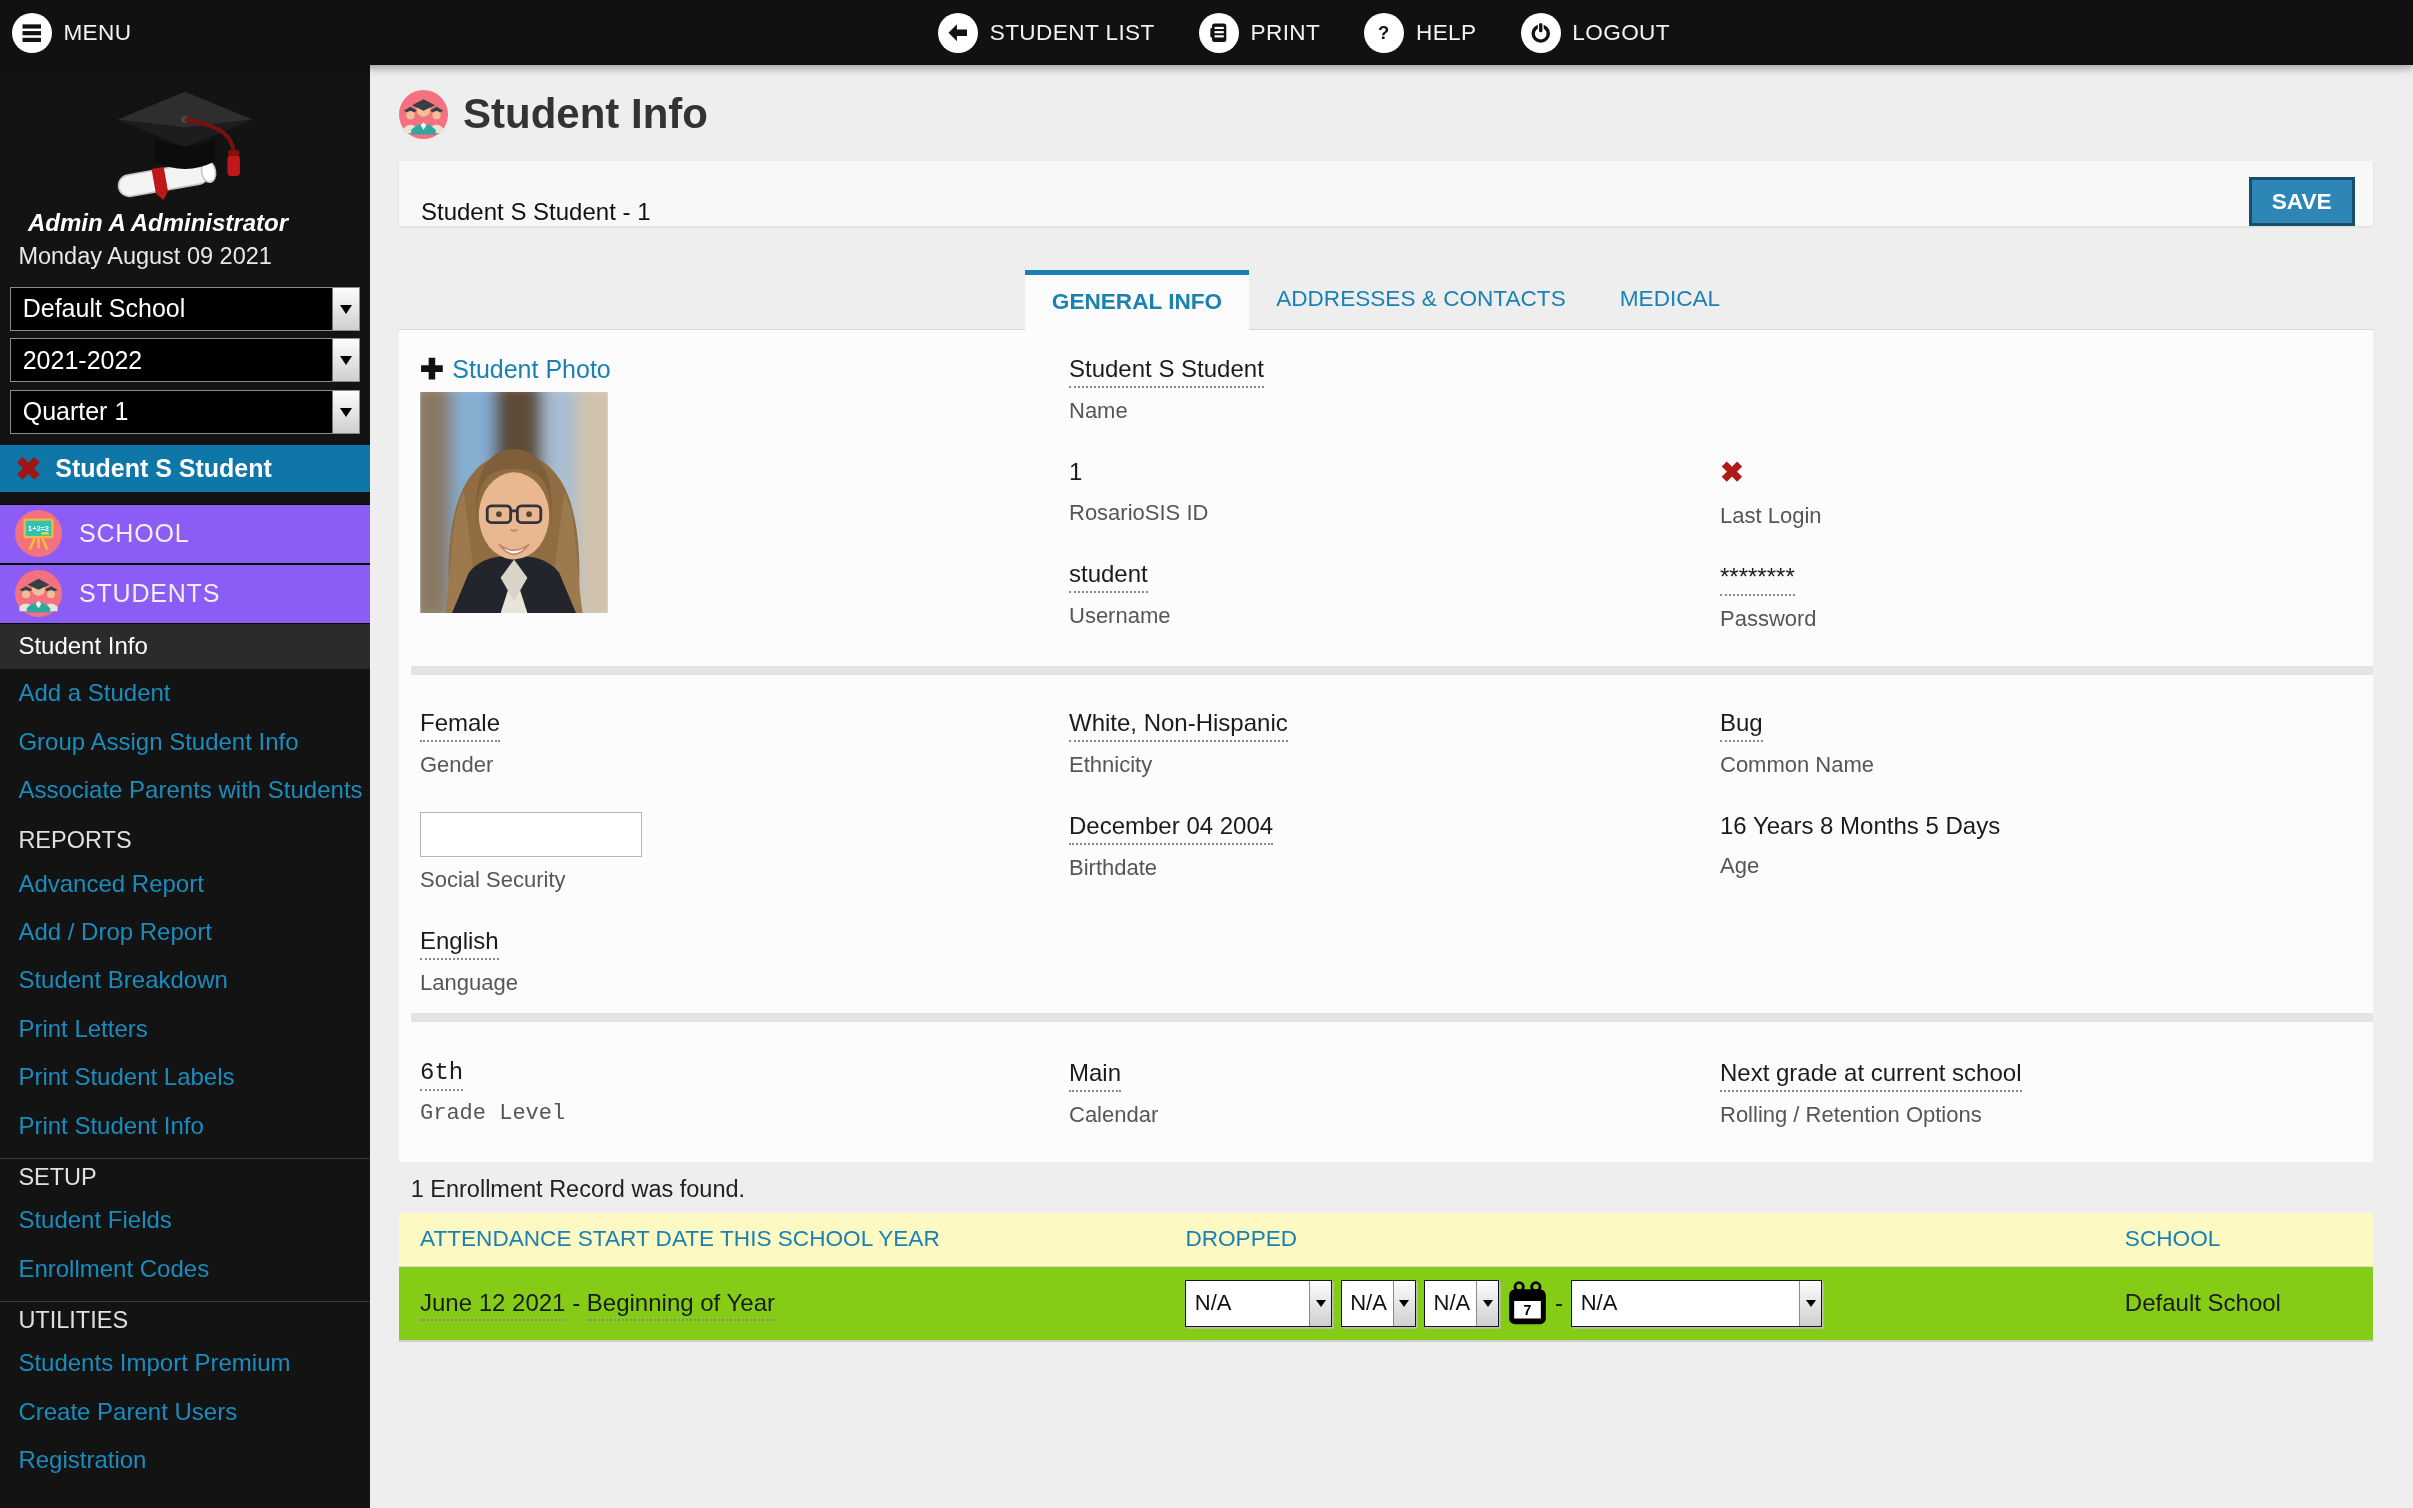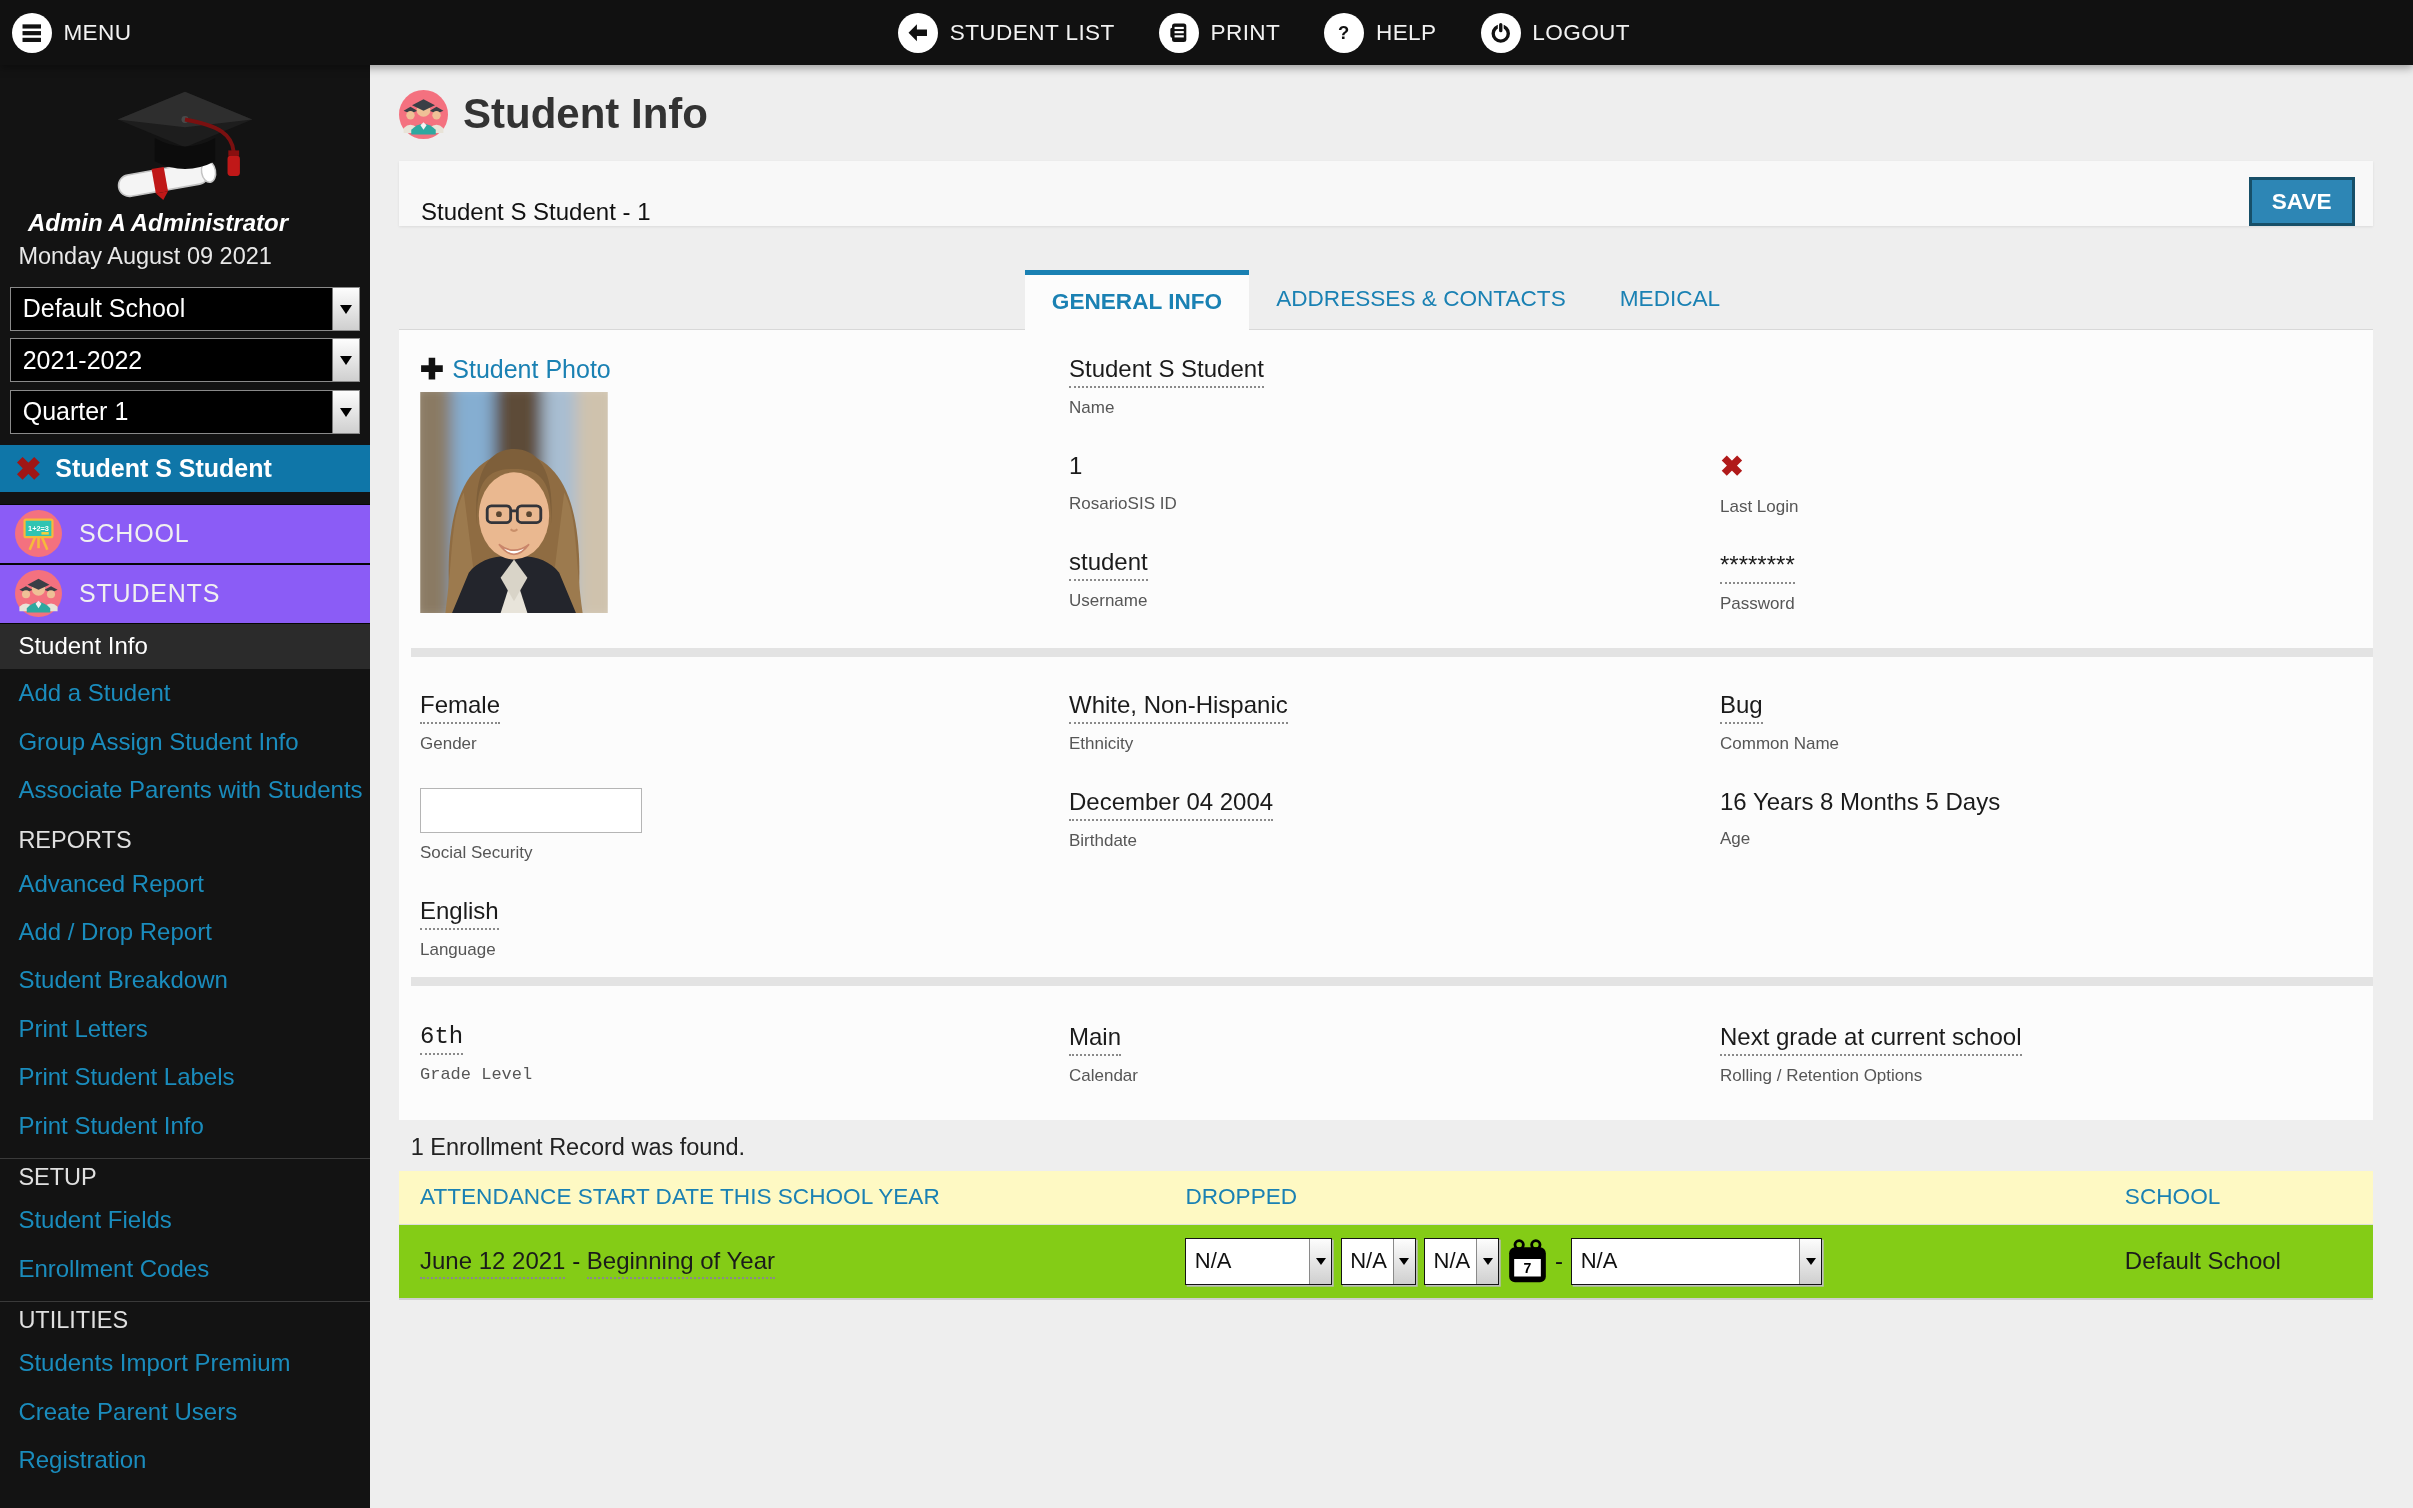--- a/index.html
+++ b/index.html
@@ -2,21 +2,21 @@
 <html style="font-size:13.4px"><head>
 <meta charset="utf-8">
 <style>
   * { margin:0; padding:0; box-sizing:border-box; }
   html,body { width:2413px; height:1508px; overflow:hidden; }
   body { font-family:"Liberation Sans", sans-serif; background:#eeeeee; color:#222; }
   .screen { width:2413px; height:1508px; display:flex; flex-direction:column; overflow:hidden; }
 
   
   .topbar { flex:0 0 65px; background:#111111; display:flex; align-items:center; color:#fff;
-            box-shadow:0 3.4px 8.4px rgba(0,0,0,.35); position:relative; z-index:5; }
+            box-shadow:0 3.4px 8.4px rgba(0,0,0,.35); position:relative; z-index:5;gap:40px; }
   .tb-item { display:flex; align-items:center; gap:11.7px; cursor:pointer; }
   .tb-label { font-size:22.6px; letter-spacing:0.4px; color:#f2f2f2; }
   .circle-ic { width:40px; height:40px; border-radius:50%; background:#ffffff; display:flex;
                align-items:center; justify-content:center; flex:0 0 40px; }
   .menu-wrap { padding-left:11.7px; width:370px; }
   .topnav { display:flex; align-items:center; gap:44px; margin-left:528px; }
 
   
   .sidebar { flex:0 0 370px; background:#131313; overflow:hidden; display:flex; flex-direction:column; }
   .logo { margin:22px auto 3.4px auto; display:block; }
@@ -66,21 +66,21 @@
   .sect1 { padding-top:25px; display:grid; grid-template-columns:649px 651px 1fr; }
   .photo-cell { grid-row:1 / span 3; }
   .photo-link { display:flex; align-items:center; gap:8.4px; margin-bottom:8.4px; cursor:pointer; }
   .plus-ic { font-size:28.5px; color:#111; font-weight:bold; line-height:1; }
   .photo-link-txt { color:#1a81b3; font-size:25px; }
   .student-photo { width:188px; height:221px; display:block; }
 
   .field { margin-bottom:34px; }
   .fval { display:inline-block; font-size:24px; color:#1b1b1b; padding-bottom:3.4px; min-height:30px; }
   .fval.dotted { border-bottom:2.5px dotted #8a8a8a; cursor:pointer; }
-  .flabel { display:block; font-size:17px; color:#565656; margin-top:10px; }
+  .flabel { display:block; font-size:22px; color:#565656; margin-top:10px; }
   .x-red { color:#b01a1a; font-size:28.5px; font-weight:bold; }
   .divider { height:8.4px; background:#e3e3e3; margin:0 0 0 11.7px; }
   .sect2 { padding-top:34px; padding-bottom:17px; display:grid; grid-template-columns:649px 651px 1fr; }
   .sect3 { padding-top:37px; padding-bottom:34px; display:grid; grid-template-columns:649px 651px 1fr; }
   .ssn-input { width:222px; height:45px; border:1.7px solid #b5b5b5; background:#fff; font-size:24px;
                padding:0 8.4px; font-family:"Liberation Sans",sans-serif; }
 
   .enroll-summary { margin:13.4px 0 10px 11.7px; font-size:23.5px; color:#222; }
   .enroll-table { width:1974px; border-collapse:collapse; table-layout:fixed; }
   .enroll-table col.c1 { width:786px; } .enroll-table col.c2 { width:939px; } .enroll-table col.c3 { width:248px; }

